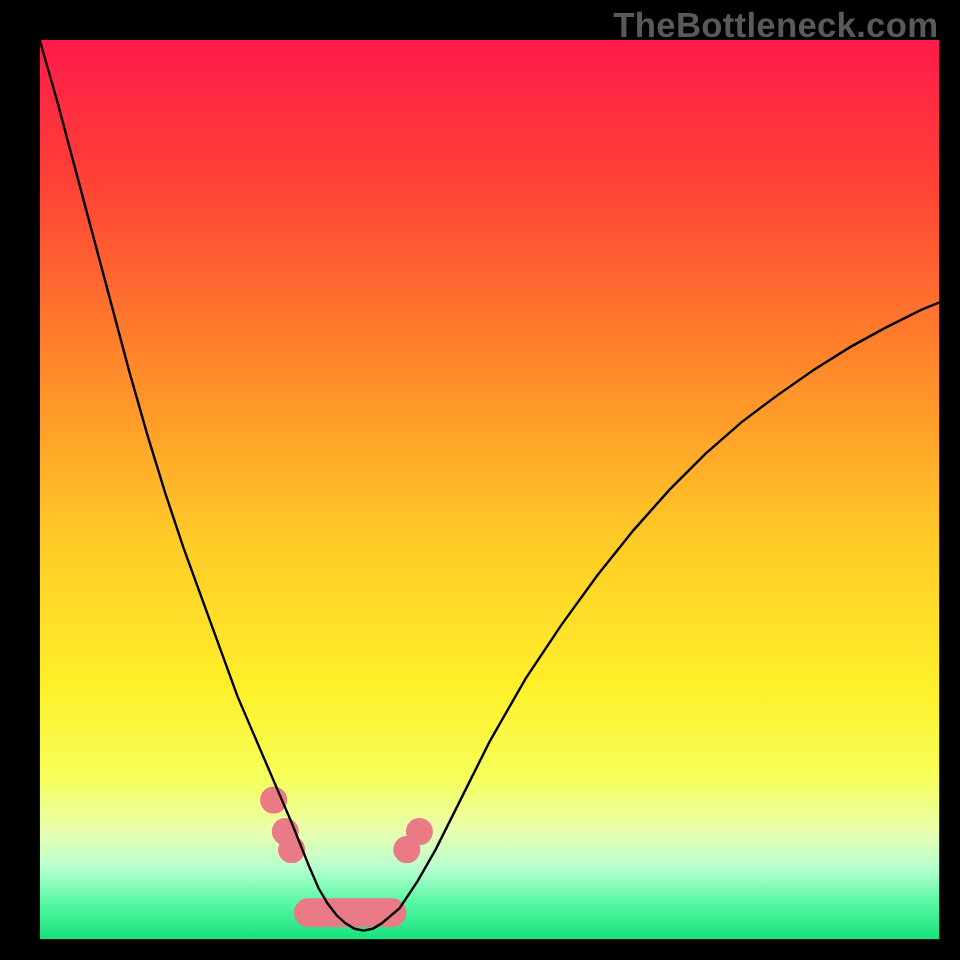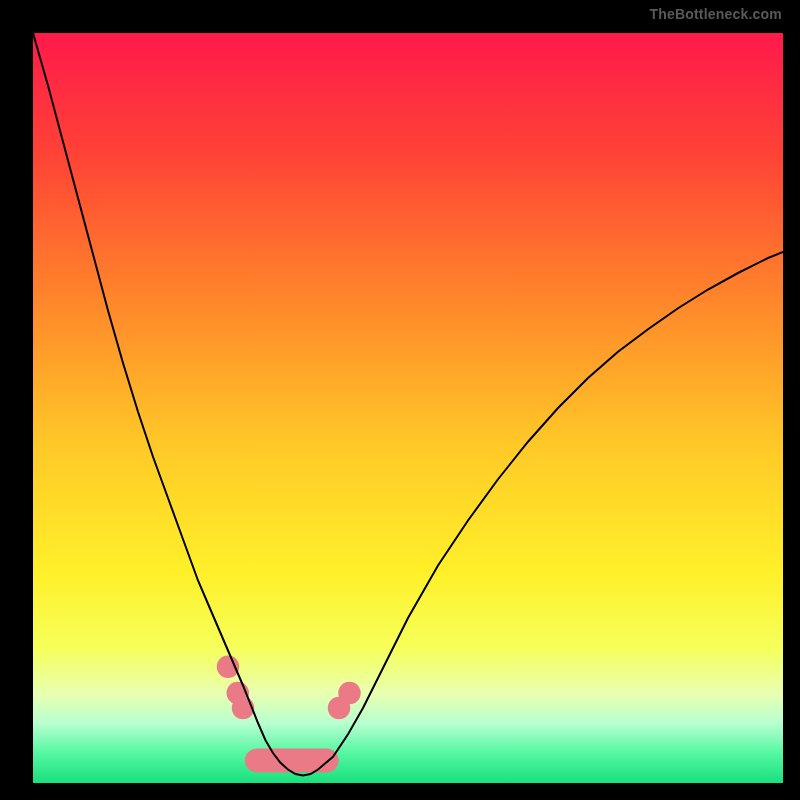--- a/index.html
+++ b/index.html
@@ -35,21 +35,21 @@
     position: absolute;
     inset: 0;
     width: 100%;
     height: 100%;
   }
   .watermark {
     position: absolute;
     top: 6px;
     right: 18px;
     color: #595959;
-    font-size: 14px;
+    font-size: 29px;
     font-weight: 600;
     letter-spacing: 0.2px;
   }
 </style>
 </head>
 <body>
 
 <div class="stage">
 
   <div class="watermark">TheBottleneck.com</div>

